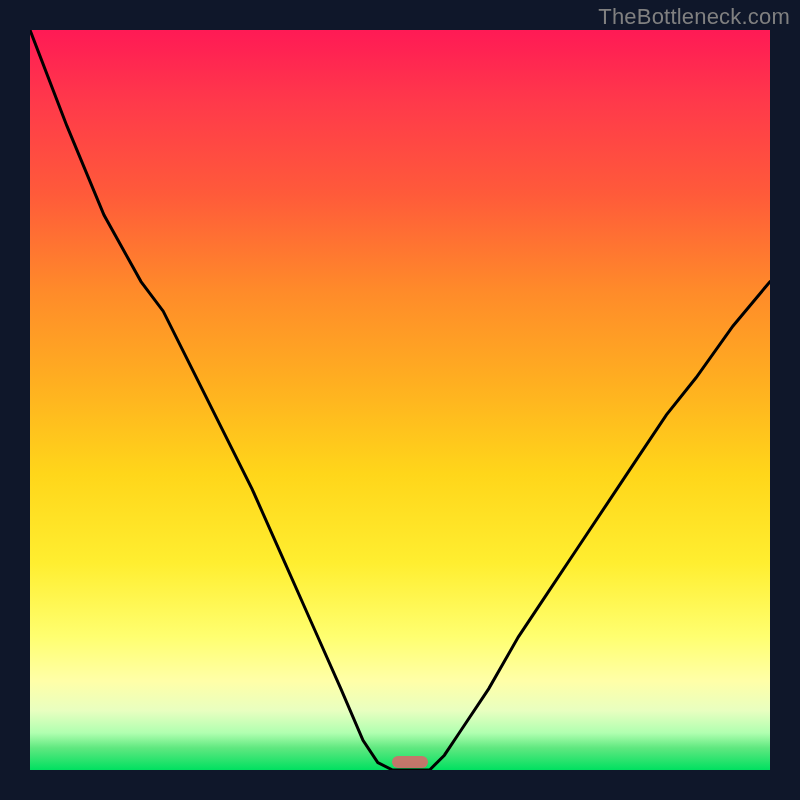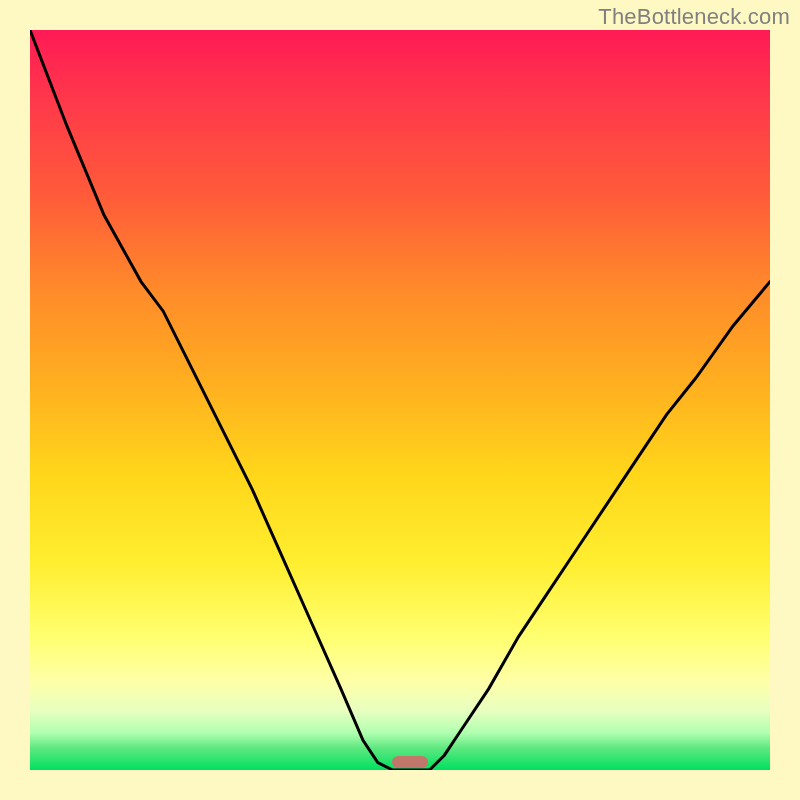--- a/index.html
+++ b/index.html
@@ -1,16 +1,16 @@
 <!DOCTYPE html>
 <html><head>
 <meta charset="utf-8">
 <style>
   html,body{margin:0;padding:0;width:800px;height:800px;background:#000;}
-  .frame{position:absolute;left:0;top:0;width:800px;height:800px;background:#fef9c3;}
+  .frame{position:absolute;left:0;top:0;width:800px;height:800px;background:#0f172a;}
   .plot{position:absolute;left:30px;top:30px;width:740px;height:740px;
         background:linear-gradient(to bottom,
           #ff1a55 0%,
           #ff3a4a 10%,
           #ff5a3a 22%,
           #ff8a2a 35%,
           #ffb020 48%,
           #ffd61a 60%,
           #ffee30 72%,
           #ffff70 82%,

